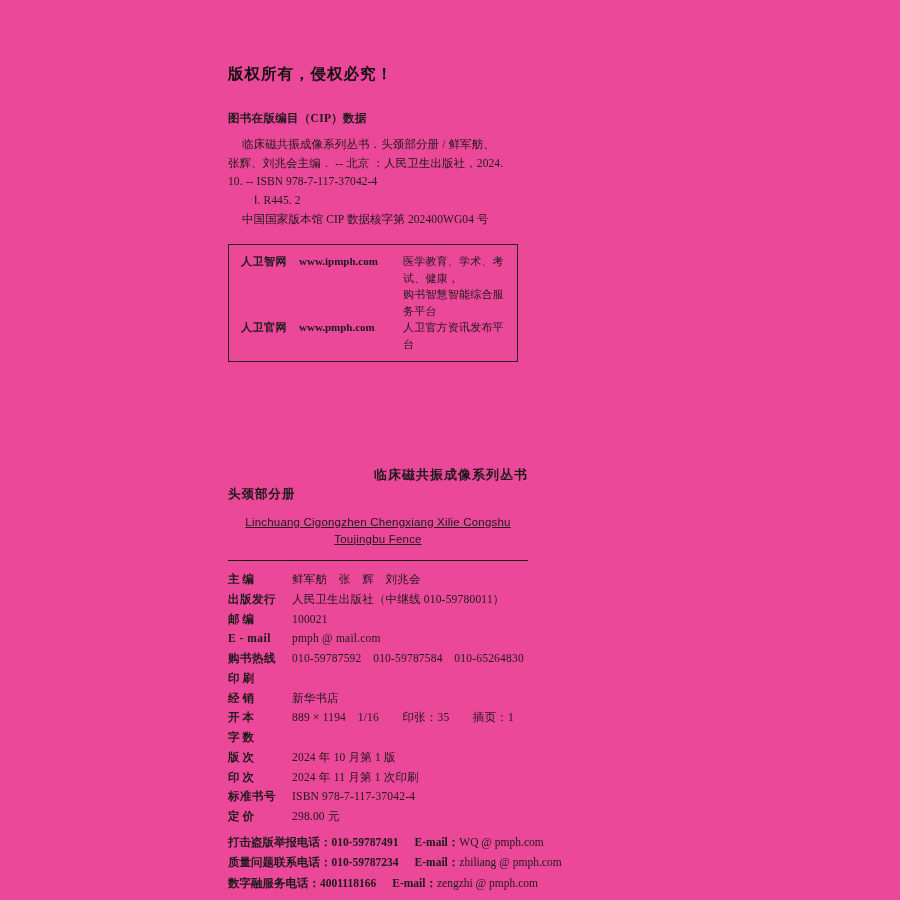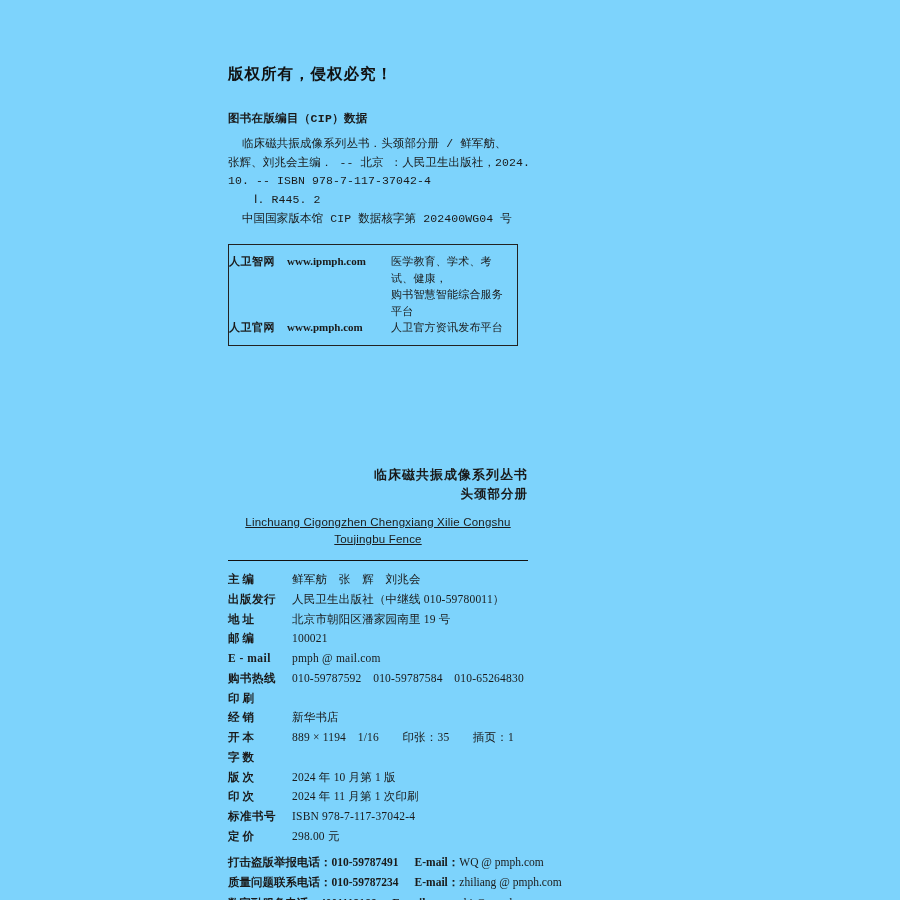--- a/index.html
+++ b/index.html
@@ -13,21 +13,21 @@
     font-family: "Liberation Serif", serif;
     color: #1a1a1a;
     position: relative;
     overflow: hidden;
   }
   .page {
     position: absolute;
     left: 0; top: 0;
     width: 900px;
     height: 900px;
-    background: #7dd3fc;
+    background: #ec4899;
   }
   .content {
     position: absolute;
     left: 228px;
     top: 64px;
     width: 440px;
   }
 
   
   .copyright-warning {
@@ -38,38 +38,36 @@
     margin-bottom: 26px;
     font-family: "Liberation Serif", serif;
   }
 
   
   .cip-title {
     font-size: 11.5px;
     font-weight: bold;
     margin-bottom: 9px;
     letter-spacing: 0.3px;
-    font-family: Liberation Mono, monospace;
   }
   .cip-line {
     font-size: 11.5px;
     line-height: 1.62;
     letter-spacing: 0.1px;
-    font-family: Liberation Mono, monospace;
   }
   .cip-indent-1 { text-indent: 14px; }
   .cip-indent-2 { padding-left: 26px; }
   .cip-indent-3 { padding-left: 14px; }
 
   
   .web-box {
     margin-top: 16px;
     border: 1px solid #222;
     width: 290px;
-    padding: 8px 10px 9px 0;
+    padding: 8px 10px 9px 12px;
     box-sizing: border-box;
   }
   .web-row {
     display: flex;
     align-items: flex-start;
     font-size: 11px;
     line-height: 1.5;
   }
   .web-name {
     font-weight: bold;
@@ -102,21 +100,21 @@
     width: 300px;
   }
   .book-title {
     text-align: right;
     font-size: 13px;
     font-weight: bold;
     letter-spacing: 1px;
     line-height: 1.55;
   }
   .book-sub {
-    text-align: right;
+    text-align: left;
     font-size: 12.5px;
     font-weight: bold;
     letter-spacing: 1px;
     line-height: 1.55;
   }
   .pinyin {
     text-align: center;
     font-size: 11.5px;
     line-height: 1.5;
     margin-top: 9px;
@@ -222,24 +220,20 @@
       <div class="c-row">
         <span class="c-label"><span>主</span><span>编</span></span>
         <span class="c-value">鲜军舫　张　辉　刘兆会</span>
       </div>
 
       <div class="c-row">
         <span class="c-label-narrow">出版发行</span>
         <span class="c-value">人民卫生出版社（中继线 010-59780011）</span>
       </div>
 
-      <div class="c-row">
-        <span class="c-label"><span>地</span><span>址</span></span>
-        <span class="c-value">北京市朝阳区潘家园南里 19 号</span>
-      </div>
 
       <div class="c-row">
         <span class="c-label"><span>邮</span><span>编</span></span>
         <span class="c-value">100021</span>
       </div>
 
       <div class="c-row">
         <span class="c-label-narrow">E - mail</span>
         <span class="c-value email-val">pmph @ mail.com</span>
       </div>

